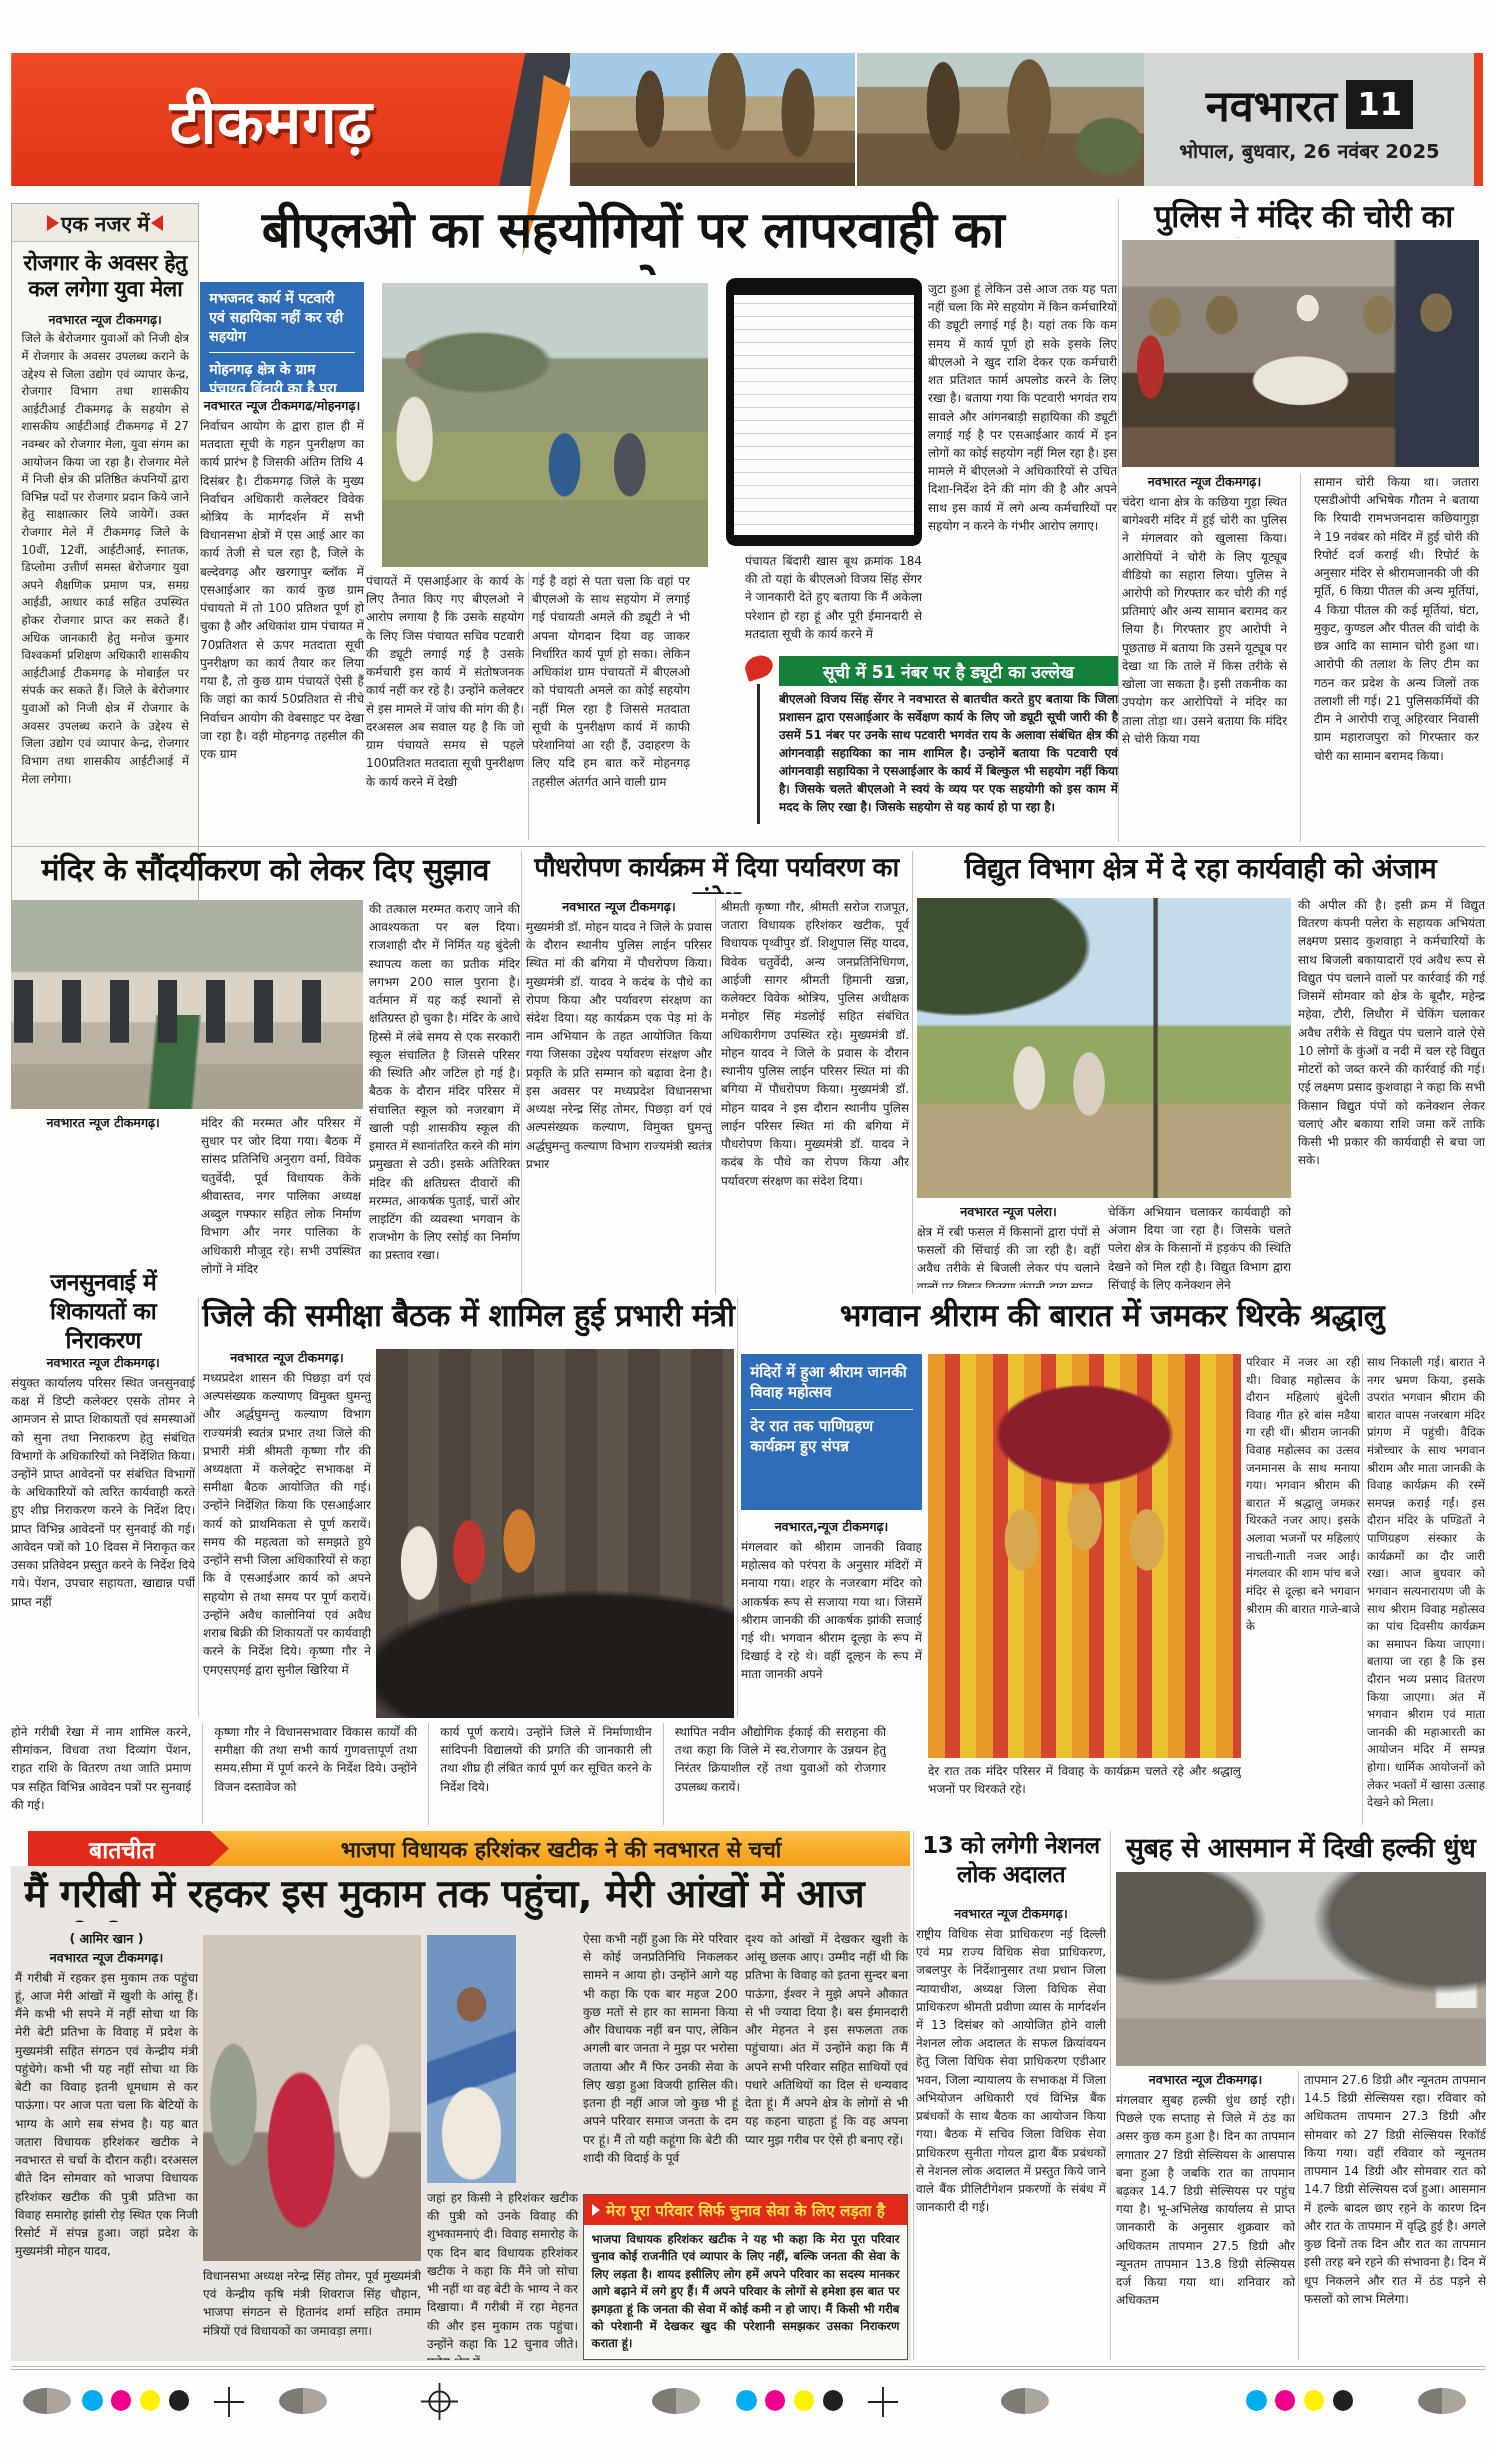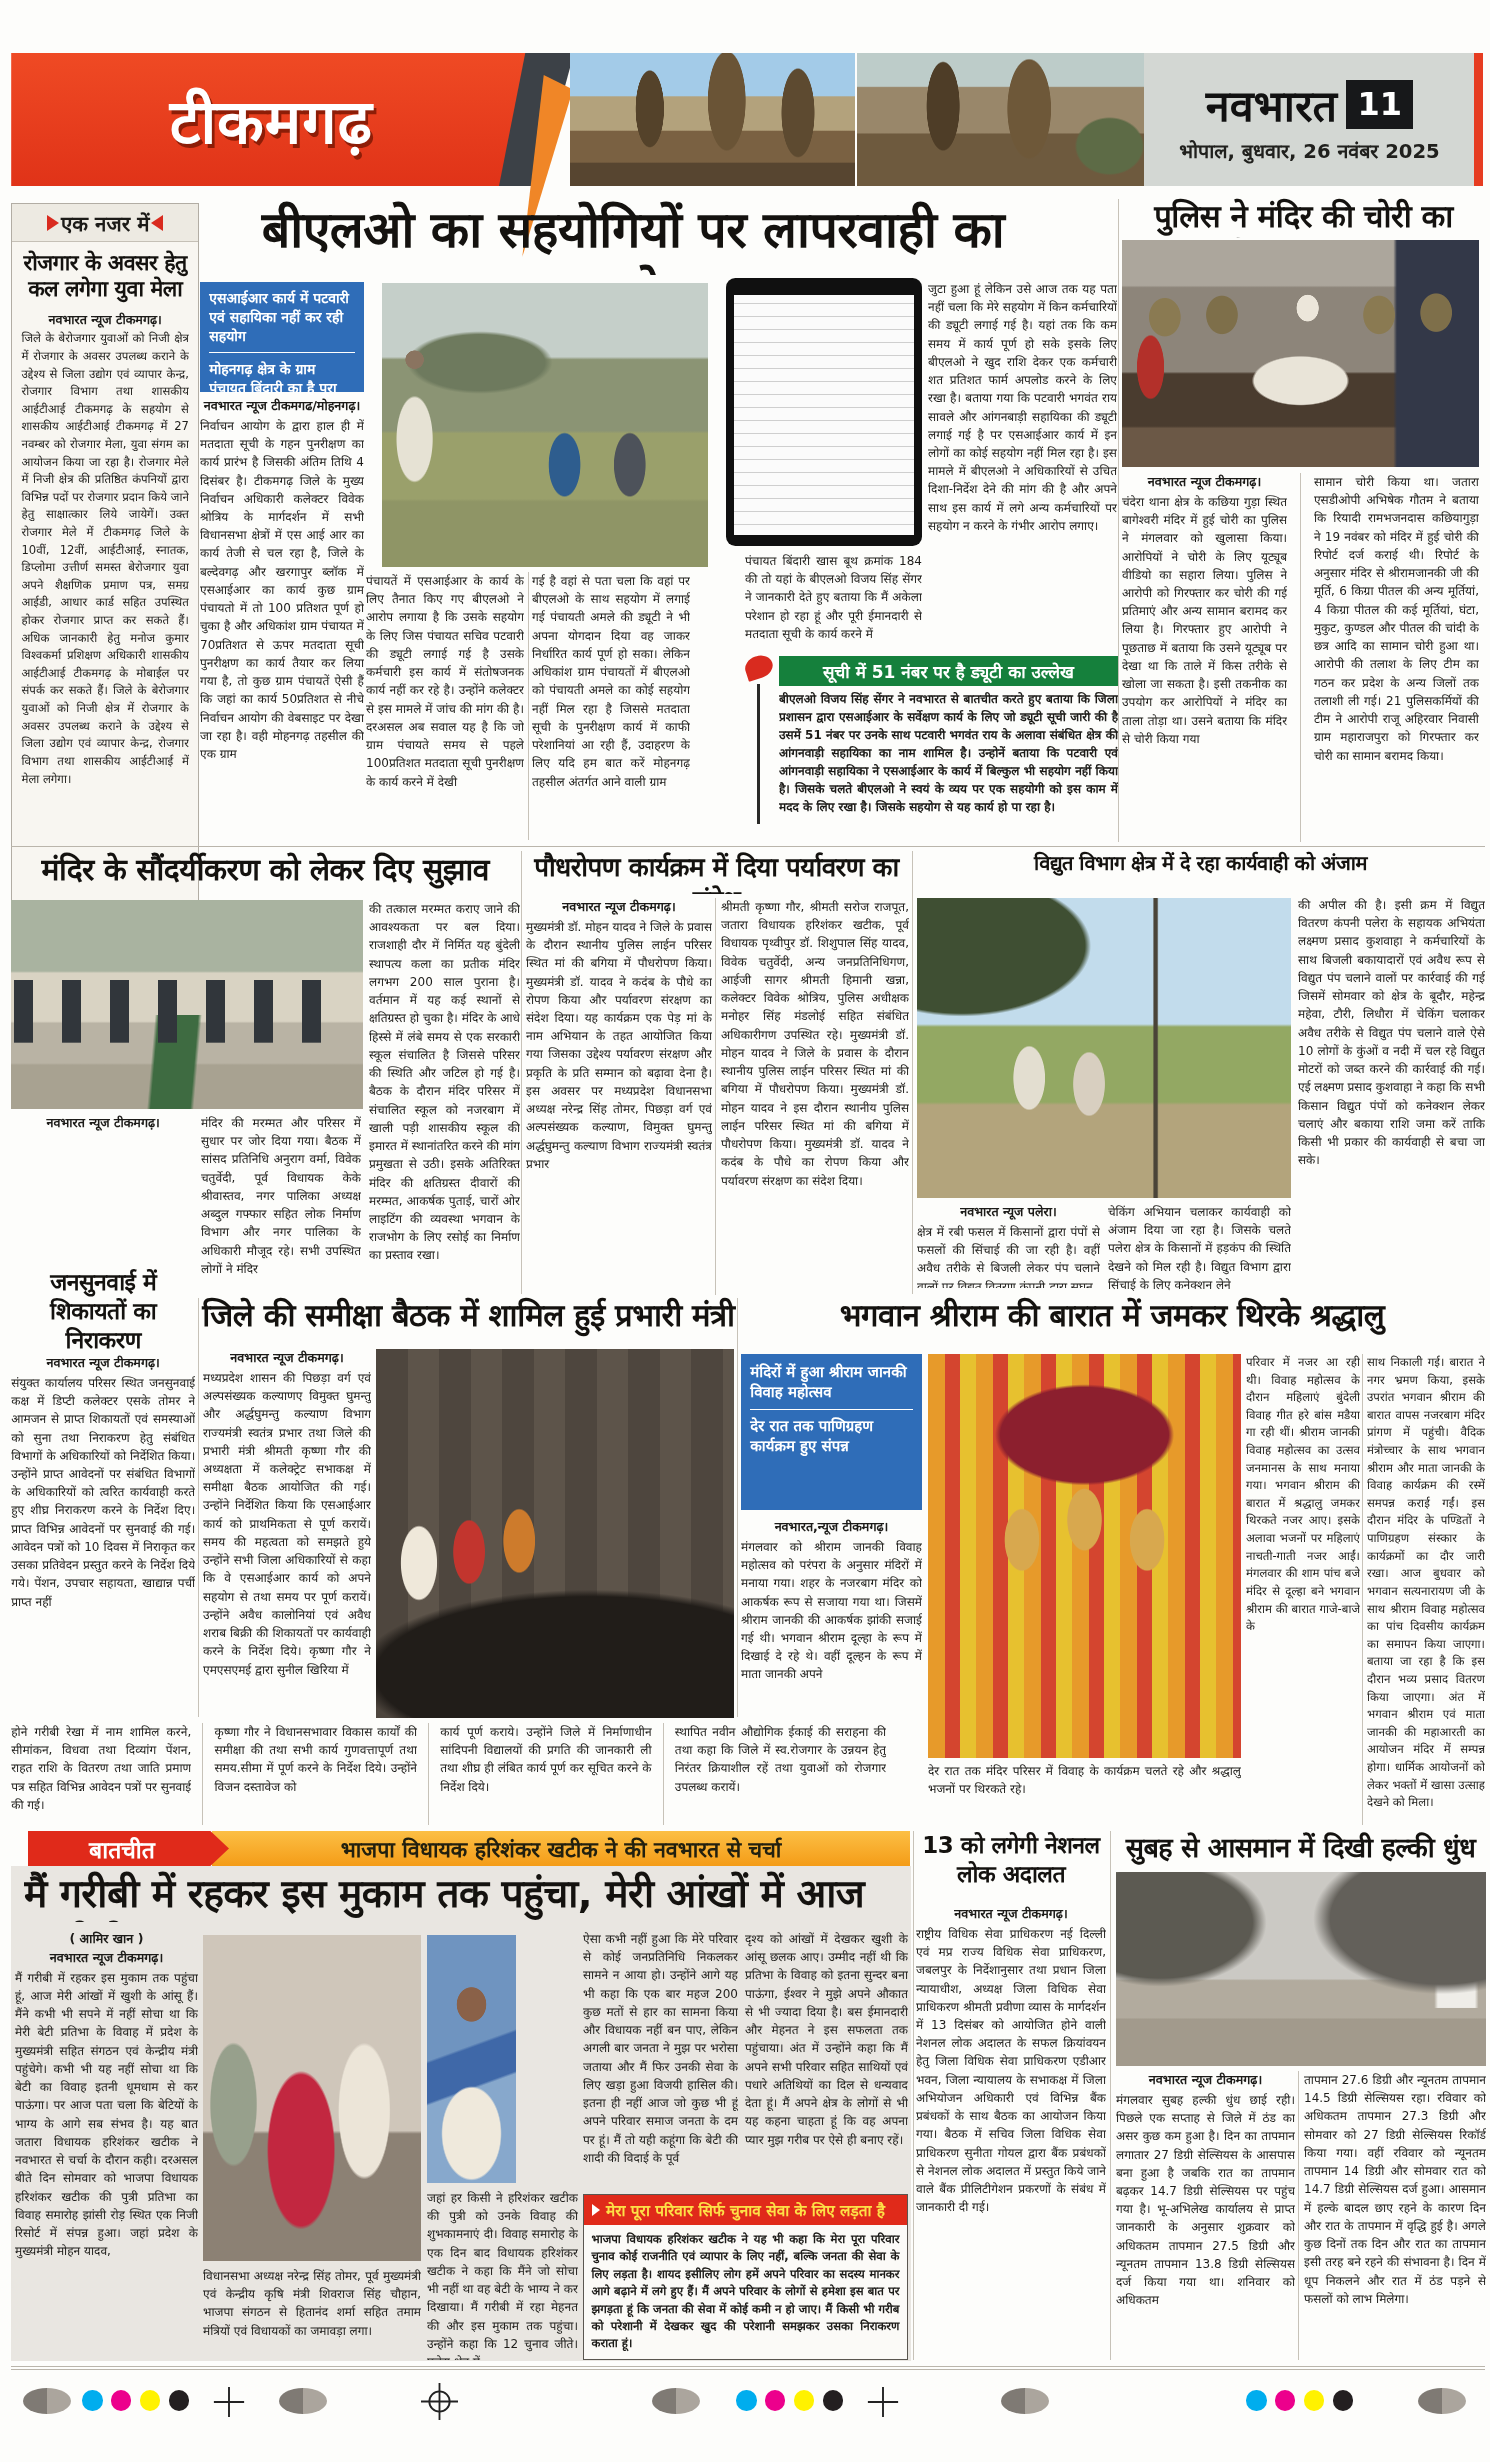--- a/index.html
+++ b/index.html
@@ -102,21 +102,21 @@
     <div style="padding:7.5px 9.3px;">
       <div class="hl" style="font-size:21.4px;margin-bottom:7.5px;">रोजगार के अवसर हेतु कल लगेगा युवा मेला</div>
       <div class="dl">नवभारत न्यूज टीकमगढ़।</div>
       <div class="bt" style="height:587px;font-size:11.6px;">जिले के बेरोजगार युवाओं को निजी क्षेत्र में रोजगार के अवसर उपलब्ध कराने के उद्देश्य से जिला उद्योग एवं व्यापार केन्द्र, रोजगार विभाग तथा शासकीय आईटीआई टीकमगढ़ के सहयोग से शासकीय आईटीआई टीकमगढ़ में 27 नवम्बर को रोजगार मेला, युवा संगम का आयोजन किया जा रहा है। रोजगार मेले में निजी क्षेत्र की प्रतिष्ठित कंपनियों द्वारा विभिन्न पदों पर रोजगार प्रदान किये जाने हेतु साक्षात्कार लिये जायेगें। उक्त रोजगार मेले में टीकमगढ़ जिले के 10वीं, 12वीं, आईटीआई, स्नातक, डिप्लोमा उत्तीर्ण समस्त बेरोजगार युवा अपने शैक्षणिक प्रमाण पत्र, समग्र आईडी, आधार कार्ड सहित उपस्थित होकर रोजगार प्राप्त कर सकते हैं। अधिक जानकारी हेतु मनोज कुमार विश्वकर्मा प्रशिक्षण अधिकारी शासकीय आईटीआई टीकमगढ़ के मोबाईल पर संपर्क कर सकते हैं। जिले के बेरोजगार युवाओं को निजी क्षेत्र में रोजगार के अवसर उपलब्ध कराने के उद्देश्य से जिला उद्योग एवं व्यापार केन्द्र, रोजगार विभाग तथा शासकीय आईटीआई में मेला लगेगा।</div>
     </div>
   </div>
 
   <div class="abs hl" style="left:200px;top:199px;width:866px;height:76px;font-size:50px;">बीएलओ का सहयोगियों पर लापरवाही का आरोप</div>
   <div class="abs" style="left:200px;top:278px;width:917px;height:565px;">
     <div class="abs bluebox" style="left:0;top:3.7px;width:164px;height:110px;box-sizing:border-box;">
-      <span class="bb1">एसआईआर कार्य में पटवारी एवं सहायिका नहीं कर रही सहयोग</span>
+      <span class="bb1">मभजनद कार्य में पटवारी एवं सहायिका नहीं कर रही सहयोग</span>
       <span>मोहनगढ़ क्षेत्र के ग्राम पंचायत बिंदारी का है पूरा मामला</span>
     </div>
     <div class="abs" style="left:0;top:119px;width:164px;height:443px;">
       <div class="dl">नवभारत न्यूज टीकमगढ/मोहनगढ़।</div>
       <div class="bt" style="height:402px;">निर्वाचन आयोग के द्वारा हाल ही में मतदाता सूची के गहन पुनरीक्षण का कार्य प्रारंभ है जिसकी अंतिम तिथि 4 दिसंबर है। टीकमगढ़ जिले के मुख्य निर्वाचन अधिकारी कलेक्टर विवेक श्रोत्रिय के मार्गदर्शन में सभी विधानसभा क्षेत्रों में एस आई आर का कार्य तेजी से चल रहा है, जिले के बल्देवगढ़ और खरगापुर ब्लॉक में एसआईआर का कार्य कुछ ग्राम पंचायतो में तो 100 प्रतिशत पूर्ण हो चुका है और अधिकांश ग्राम पंचायत में 70प्रतिशत से ऊपर मतदाता सूची पुनरीक्षण का कार्य तैयार कर लिया गया है, तो कुछ ग्राम पंचायतें ऐसी हैं कि जहां का कार्य 50प्रतिशत से नीचे निर्वाचन आयोग की वेबसाइट पर देखा जा रहा है। वही मोहनगढ़ तहसील की एक ग्राम</div>
     </div>
     <div class="abs ph ph-blofield" style="left:182px;top:4.7px;width:326px;height:284px;"></div>
     <div class="abs ph ph-phone" style="left:526px;top:0;width:196px;height:268px;"></div>
     <div class="abs bt" style="left:728px;top:1.9px;width:189px;height:373px;">जुटा हुआ हूं लेकिन उसे आज तक यह पता नहीं चला कि मेरे सहयोग में किन कर्मचारियों की ड्यूटी लगाई गई है। यहां तक कि कम समय में कार्य पूर्ण हो सके इसके लिए बीएलओ ने खुद राशि देकर एक कर्मचारी शत प्रतिशत फार्म अपलोड करने के लिए रखा है। बताया गया कि पटवारी भगवंत राय सावले और आंगनबाड़ी सहायिका की ड्यूटी लगाई गई है पर एसआईआर कार्य में इन लोगों का कोई सहयोग नहीं मिल रहा है। इस मामले में बीएलओ ने अधिकारियों से उचित दिशा-निर्देश देने की मांग की है और अपने साथ इस कार्य में लगे अन्य कर्मचारियों पर सहयोग न करने के गंभीर आरोप लगाए।</div>
     <div class="abs bt" style="left:166px;top:294px;width:158px;height:268px;">पंचायतें में एसआईआर के कार्य के लिए तैनात किए गए बीएलओ ने आरोप लगाया है कि उसके सहयोग के लिए जिस पंचायत सचिव पटवारी की ड्यूटी लगाई गई है उसके कर्मचारी इस कार्य में संतोषजनक कार्य नहीं कर रहे है। उन्होंने कलेक्टर से इस मामले में जांच की मांग की है। दरअसल अब सवाल यह है कि जो ग्राम पंचायते समय से पहले 100प्रतिशत मतदाता सूची पुनरीक्षण के कार्य करने में देखी</div>
@@ -160,21 +160,21 @@
   <div class="abs vr" style="left:521px;top:851px;height:443px;"></div>
   <div class="abs hl" style="left:523px;top:851px;width:387px;height:43px;font-size:26px;">पौधरोपण कार्यक्रम में दिया पर्यावरण का संदेश</div>
   <div class="abs" style="left:526px;top:898px;width:186px;height:397px;">
     <div class="dl">नवभारत न्यूज टीकमगढ़।</div>
     <div class="bt" style="height:371px;">मुख्यमंत्री डॉ. मोहन यादव ने जिले के प्रवास के दौरान स्थानीय पुलिस लाईन परिसर स्थित मां की बगिया में पौधरोपण किया। मुख्यमंत्री डॉ. यादव ने कदंब के पौधे का रोपण किया और पर्यावरण संरक्षण का संदेश दिया। यह कार्यक्रम एक पेड़ मां के नाम अभियान के तहत आयोजित किया गया जिसका उद्देश्य पर्यावरण संरक्षण और प्रकृति के प्रति सम्मान को बढ़ावा देना है। इस अवसर पर मध्यप्रदेश विधानसभा अध्यक्ष नरेन्द्र सिंह तोमर, पिछड़ा वर्ग एवं अल्पसंख्यक कल्याण, विमुक्त घुमन्तु अर्द्धघुमन्तु कल्याण विभाग राज्यमंत्री स्वतंत्र प्रभार</div>
   </div>
   <div class="abs vr" style="left:715px;top:898px;height:397px;"></div>
   <div class="abs bt" style="left:721px;top:898px;width:188px;height:397px;">श्रीमती कृष्णा गौर, श्रीमती सरोज राजपूत, जतारा विधायक हरिशंकर खटीक, पूर्व विधायक पृथ्वीपुर डॉ. शिशुपाल सिंह यादव, विवेक चतुर्वेदी, अन्य जनप्रतिनिधिगण, आईजी सागर श्रीमती हिमानी खन्ना, कलेक्टर विवेक श्रोत्रिय, पुलिस अधीक्षक मनोहर सिंह मंडलोई सहित संबंधित अधिकारीगण उपस्थित रहे। मुख्यमंत्री डॉ. मोहन यादव ने जिले के प्रवास के दौरान स्थानीय पुलिस लाईन परिसर स्थित मां की बगिया में पौधरोपण किया। मुख्यमंत्री डॉ. मोहन यादव ने इस दौरान स्थानीय पुलिस लाईन परिसर स्थित मां की बगिया में पौधरोपण किया। मुख्यमंत्री डॉ. यादव ने कदंब के पौधे का रोपण किया और पर्यावरण संरक्षण का संदेश दिया।</div>
 
   <div class="abs vr" style="left:912px;top:851px;height:443px;"></div>
-  <div class="abs hl" style="left:915px;top:851px;width:571px;height:43px;font-size:20px;">विद्युत विभाग क्षेत्र में दे रहा कार्यवाही को अंजाम</div>
+  <div class="abs hl" style="left:915px;top:851px;width:571px;height:43px;font-size:28px;">विद्युत विभाग क्षेत्र में दे रहा कार्यवाही को अंजाम</div>
   <div class="abs ph ph-vidyutfield" style="left:917px;top:898px;width:374px;height:300px;"></div>
   <div class="abs bt" style="left:1298px;top:896px;width:187px;height:399px;">की अपील की है। इसी क्रम में विद्युत वितरण कंपनी पलेरा के सहायक अभियंता लक्ष्मण प्रसाद कुशवाहा ने कर्मचारियों के साथ बिजली बकायादारों एवं अवैध रूप से विद्युत पंप चलाने वालों पर कार्रवाई की गई जिसमें सोमवार को क्षेत्र के बूदौर, महेन्द्र महेवा, टौरी, लिधौरा में चेकिंग चलाकर अवैध तरीके से विद्युत पंप चलाने वाले ऐसे 10 लोगों के कुंओं व नदी में चल रहे विद्युत मोटरों को जब्त करने की कार्रवाई की गई। एई लक्ष्मण प्रसाद कुशवाहा ने कहा कि सभी किसान विद्युत पंपों को कनेक्शन लेकर चलाएं और बकाया राशि जमा करें ताकि किसी भी प्रकार की कार्यवाही से बचा जा सके।</div>
   <div class="abs bt" style="left:1108px;top:1203px;width:183px;height:91px;">चेकिंग अभियान चलाकर कार्यवाही को अंजाम दिया जा रहा है। जिसके चलते पलेरा क्षेत्र के किसानों में हड़कंप की स्थिति देखने को मिल रही है। विद्युत विभाग द्वारा सिंचाई के लिए कनेक्शन लेने</div>
   <div class="abs" style="left:917px;top:1203px;width:183px;height:91px;">
     <div class="dl">नवभारत न्यूज पलेरा।</div>
     <div class="bt" style="height:65px;">क्षेत्र में रबी फसल में किसानों द्वारा पंपों से फसलों की सिंचाई की जा रही है। वहीं अवैध तरीके से बिजली लेकर पंप चलाने वालों पर विद्युत वितरण कंपनी द्वारा सघन</div>
   </div>
 
   <div class="abs hl" style="left:11.2px;top:1268px;width:184px;height:84px;font-size:23px;">जनसुनवाई में शिकायतों का निराकरण</div>
   <div class="abs" style="left:11.2px;top:1354px;width:184px;height:365px;">

